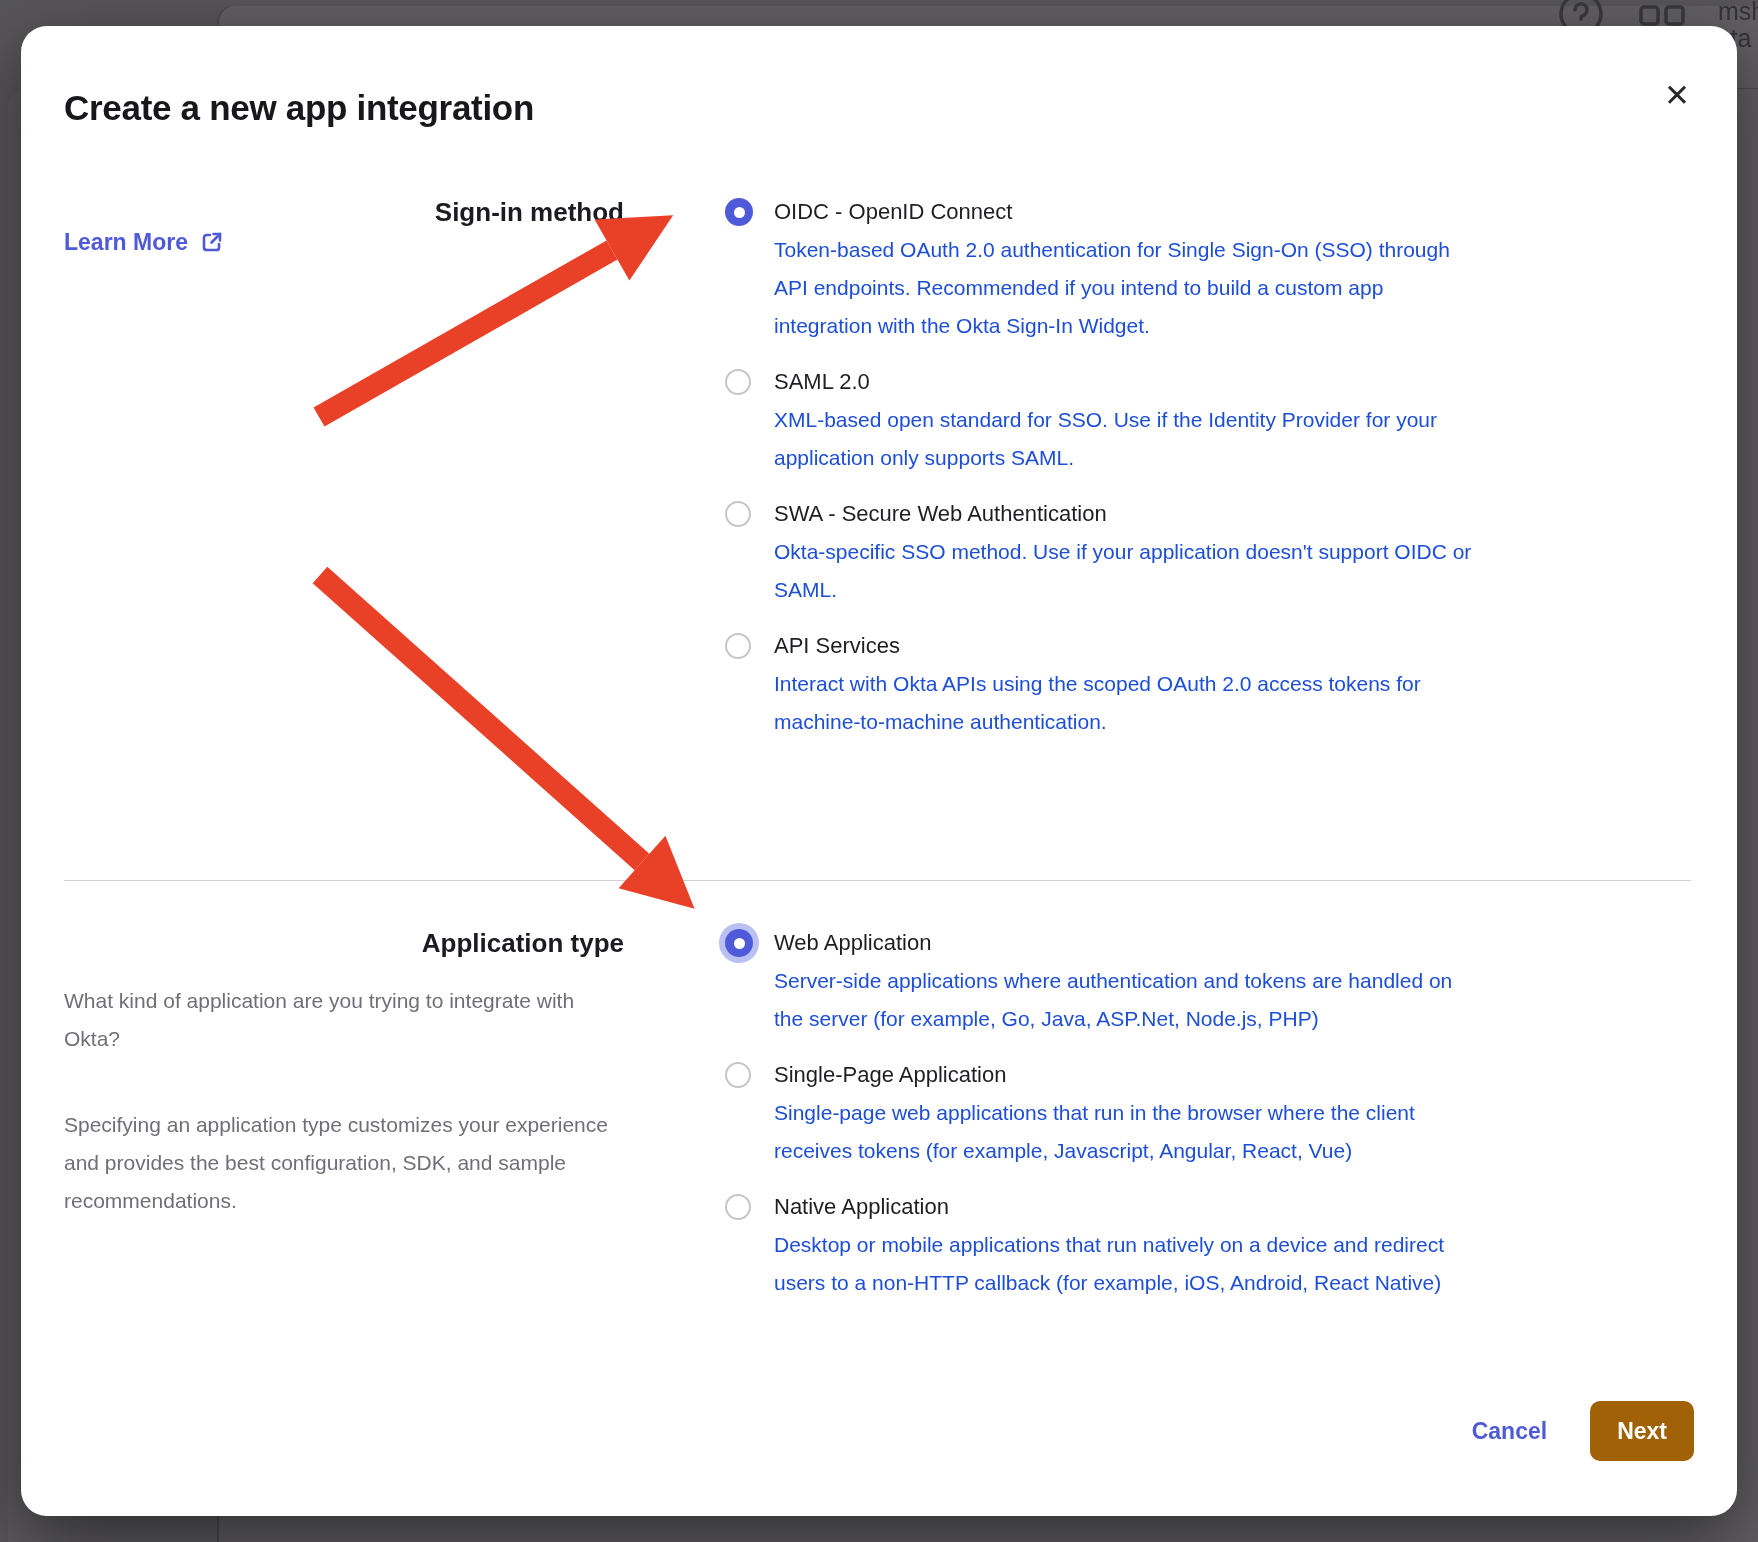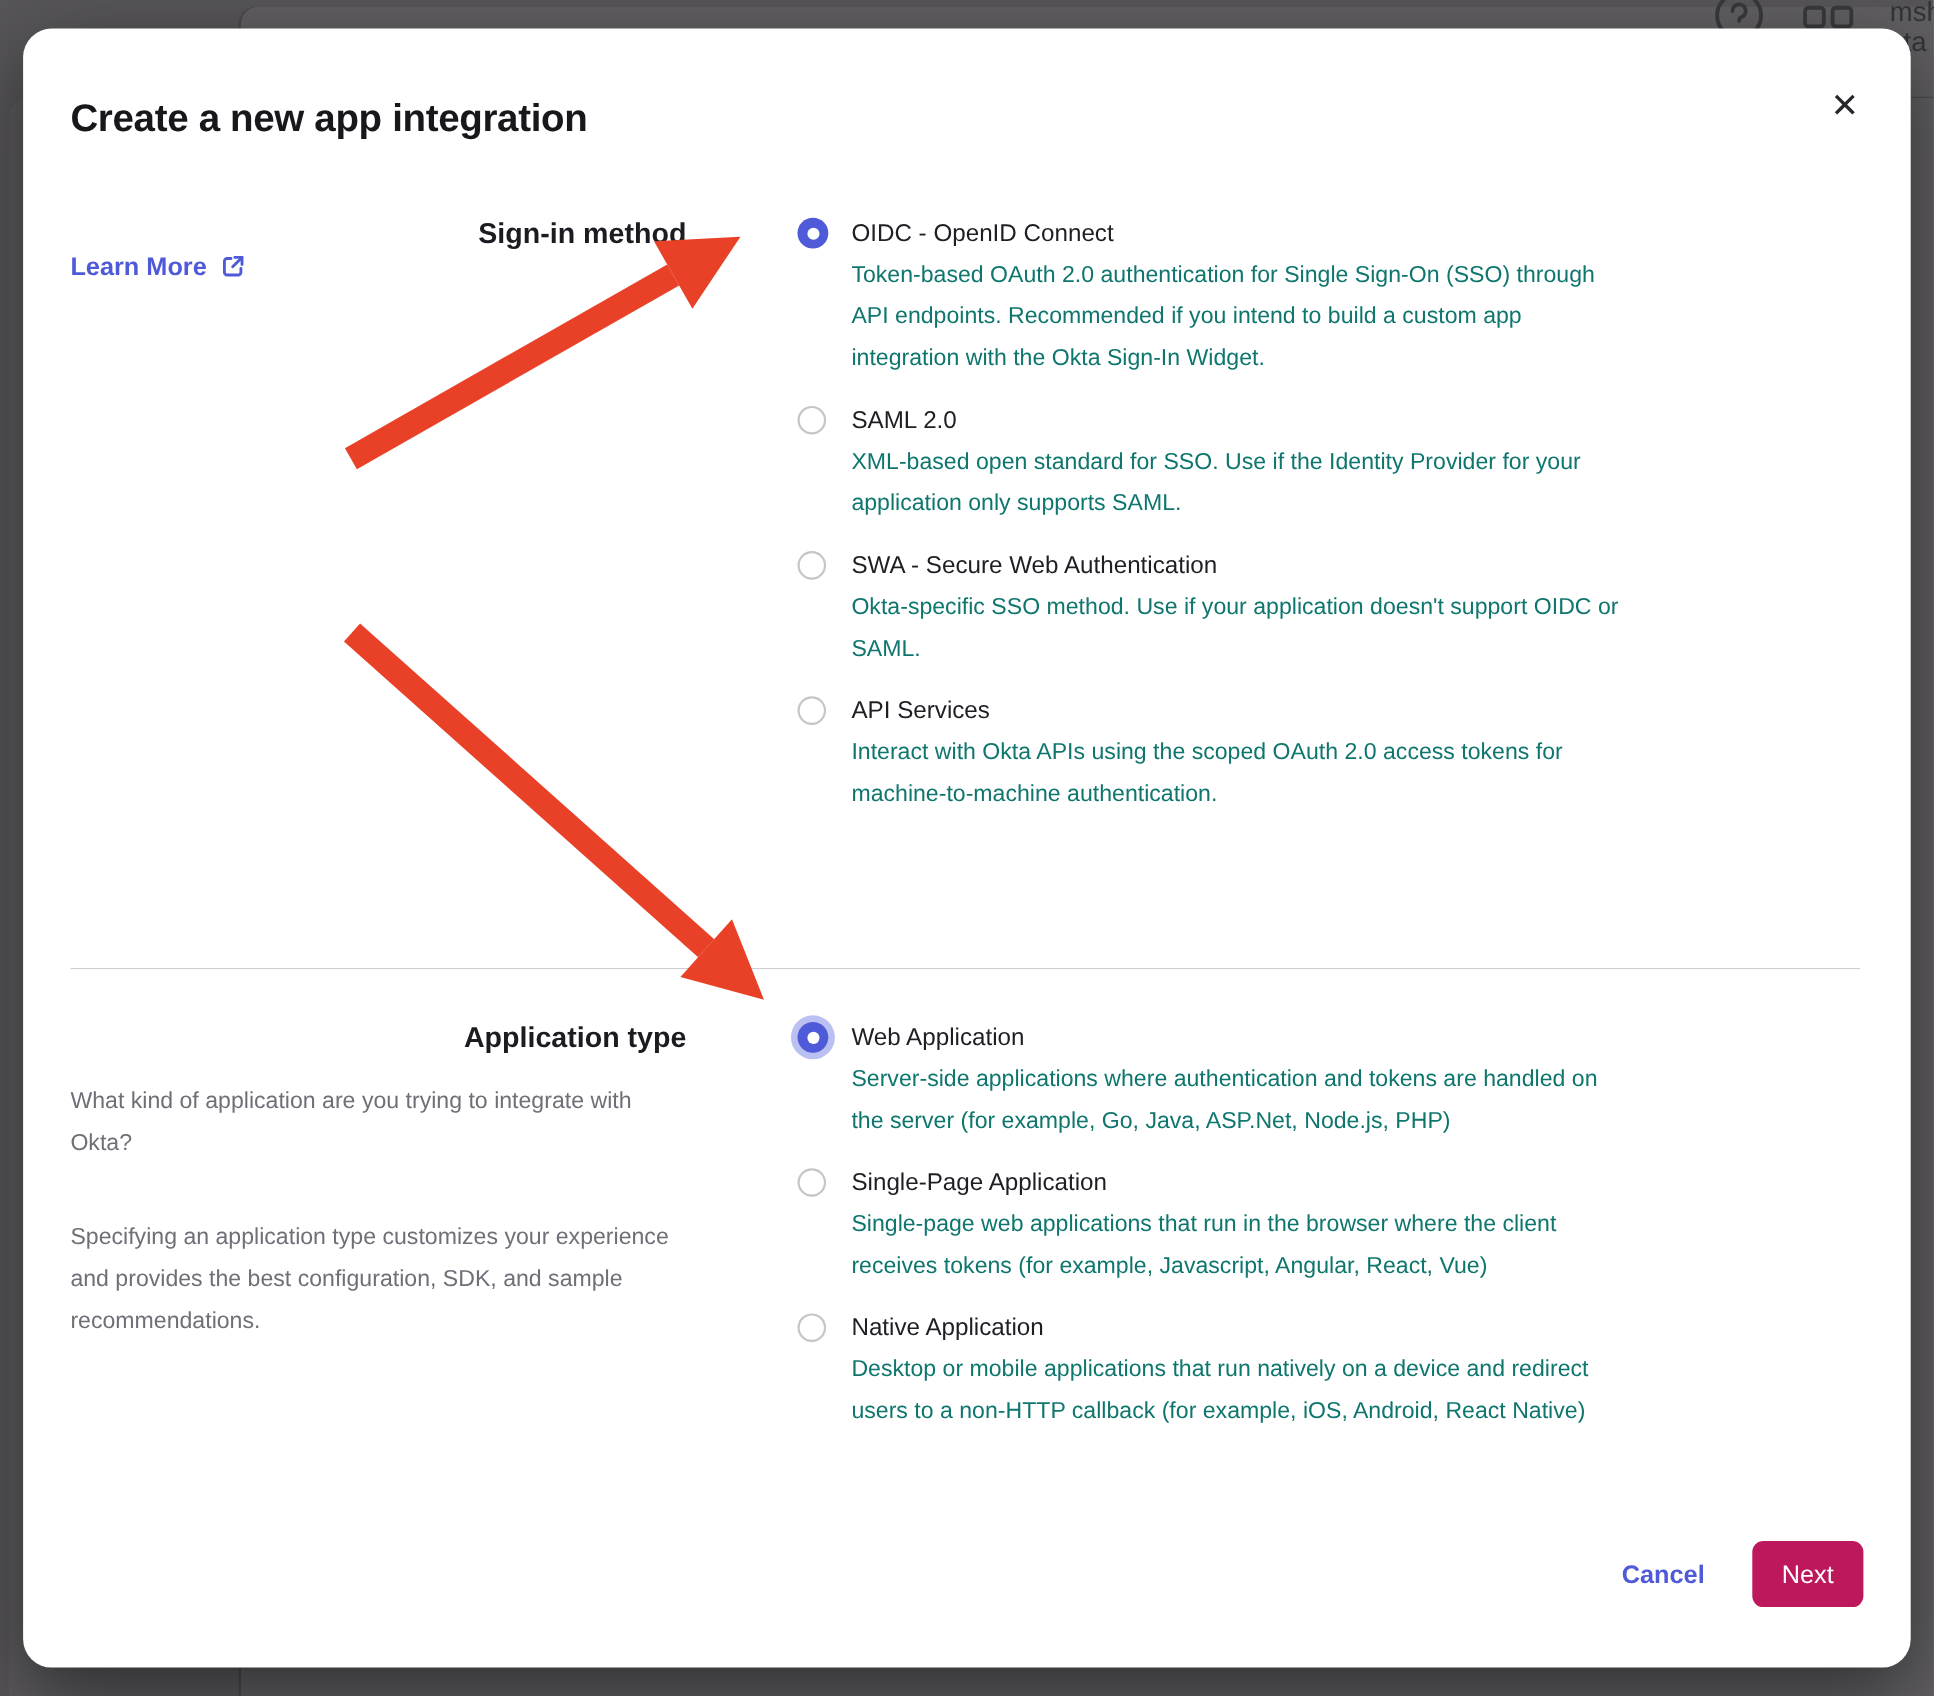--- a/index.html
+++ b/index.html
@@ -79,35 +79,35 @@
     border:none; background:#4f5ad8;
   }
   .radio.selected::after {
     content:""; position:absolute; left:50%; top:50%; width:11px; height:11px;
     margin:-5.5px 0 0 -5.5px; border-radius:50%; background:#fff;
   }
   .radio.halo { box-shadow:0 0 0 6px rgba(93,104,224,.42); }
 
   .option-label { font-size:22px; line-height:30px; font-weight:400; color:#1e1e24; }
   .option-desc  { margin-top:4px; max-width:730px;
-                  font-size:21px; line-height:38px; font-weight:400; color:#0f766e; }
+                  font-size:21px; line-height:38px; font-weight:400; color:#1d4ed8; }
 
   .divider { border:none; height:1px; background:#cfcfd3; margin:139px 0 0 0; }
 
   
   .actions { position:absolute; right:43px; bottom:55px; display:flex; align-items:center; }
   .btn-cancel {
     background:none; border:none; cursor:pointer;
     font-size:23px; font-weight:700; color:#4f5ad8;
     font-family:"Liberation Sans", sans-serif;
     margin-right:43px;
   }
   .btn-next {
-    background:#be185d; border:none; cursor:pointer;
-    color:#fff; font-size:23px; font-weight:400;
+    background:#a16207; border:none; cursor:pointer;
+    color:#fff; font-size:23px; font-weight:700;
     font-family:"Liberation Sans", sans-serif;
     height:60px; padding:0 27px; border-radius:10px;
   }
 
   
   .arrows { position:absolute; left:0; top:0; z-index:10; pointer-events:none; }
 </style>
 </head>
 <body>
 

